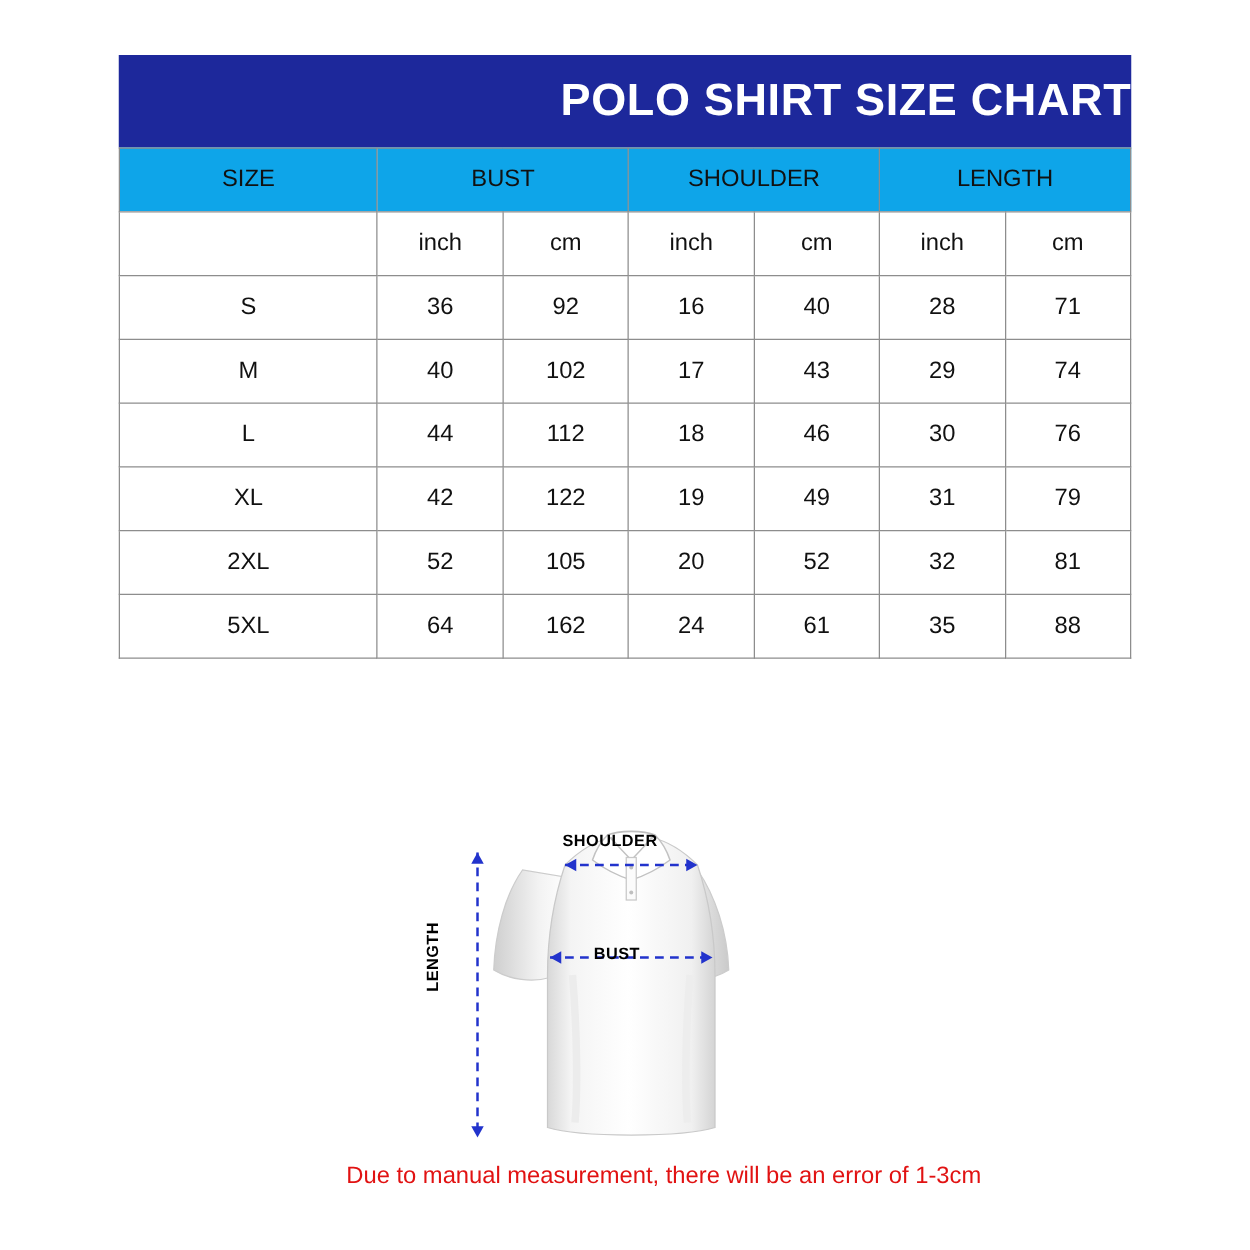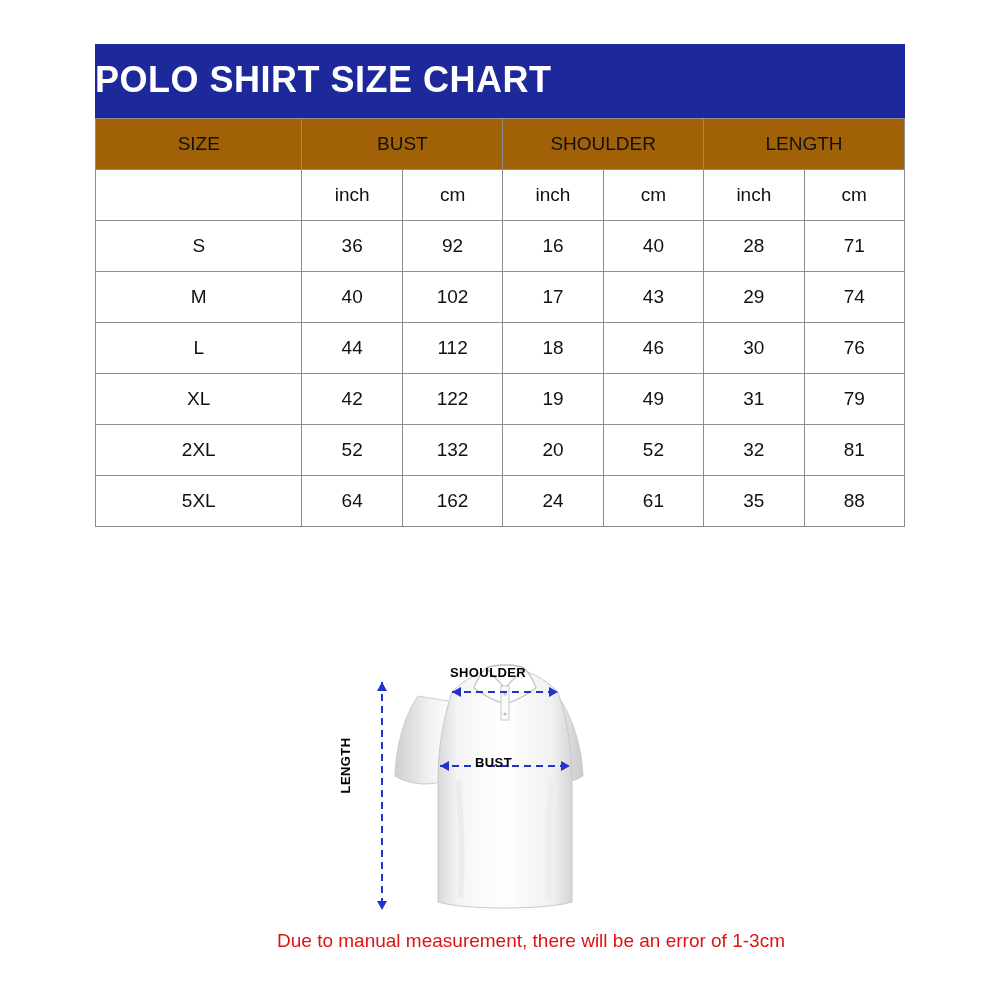--- a/index.html
+++ b/index.html
@@ -24,21 +24,21 @@
   
   .chart-wrap {
     position: absolute;
     left: 95px;
     top: 44px;
     width: 810px;
   }
   .chart-title {
     background: #1d289b;
     color: #ffffff;
-    text-align: left;
+    text-align: right;
     font-size: 36px;
     font-weight: bold;
     letter-spacing: 0.5px;
     padding: 16px 0 18px 0;
     line-height: 1.1;
   }
   table.size-table {
     width: 100%;
     border-collapse: collapse;
     table-layout: fixed;
@@ -46,21 +46,21 @@
   table.size-table td, table.size-table th {
     border: 1px solid #8d8d8d;
     text-align: center;
     vertical-align: middle;
     font-size: 19px;
     color: #111111;
     height: 48px;
     font-weight: normal;
   }
   .hdr-row th {
-    background: #a16207;
+    background: #0ea5e9;
     font-weight: bold;
     font-size: 20px;
     height: 57px;
   }
   .sub-row td {
     font-weight: bold;
     font-size: 19px;
     height: 46px;
   }
   .sub-row td.blank {
@@ -183,21 +183,21 @@
           <td>42</td>
           <td>122</td>
           <td>19</td>
           <td>49</td>
           <td>31</td>
           <td>79</td>
         </tr>
         <tr>
           <td class="size-cell">2XL</td>
           <td>52</td>
-          <td>132</td>
+          <td>105</td>
           <td>20</td>
           <td>52</td>
           <td>32</td>
           <td>81</td>
         </tr>
         <tr>
           <td class="size-cell">5XL</td>
           <td>64</td>
           <td>162</td>
           <td>24</td>

